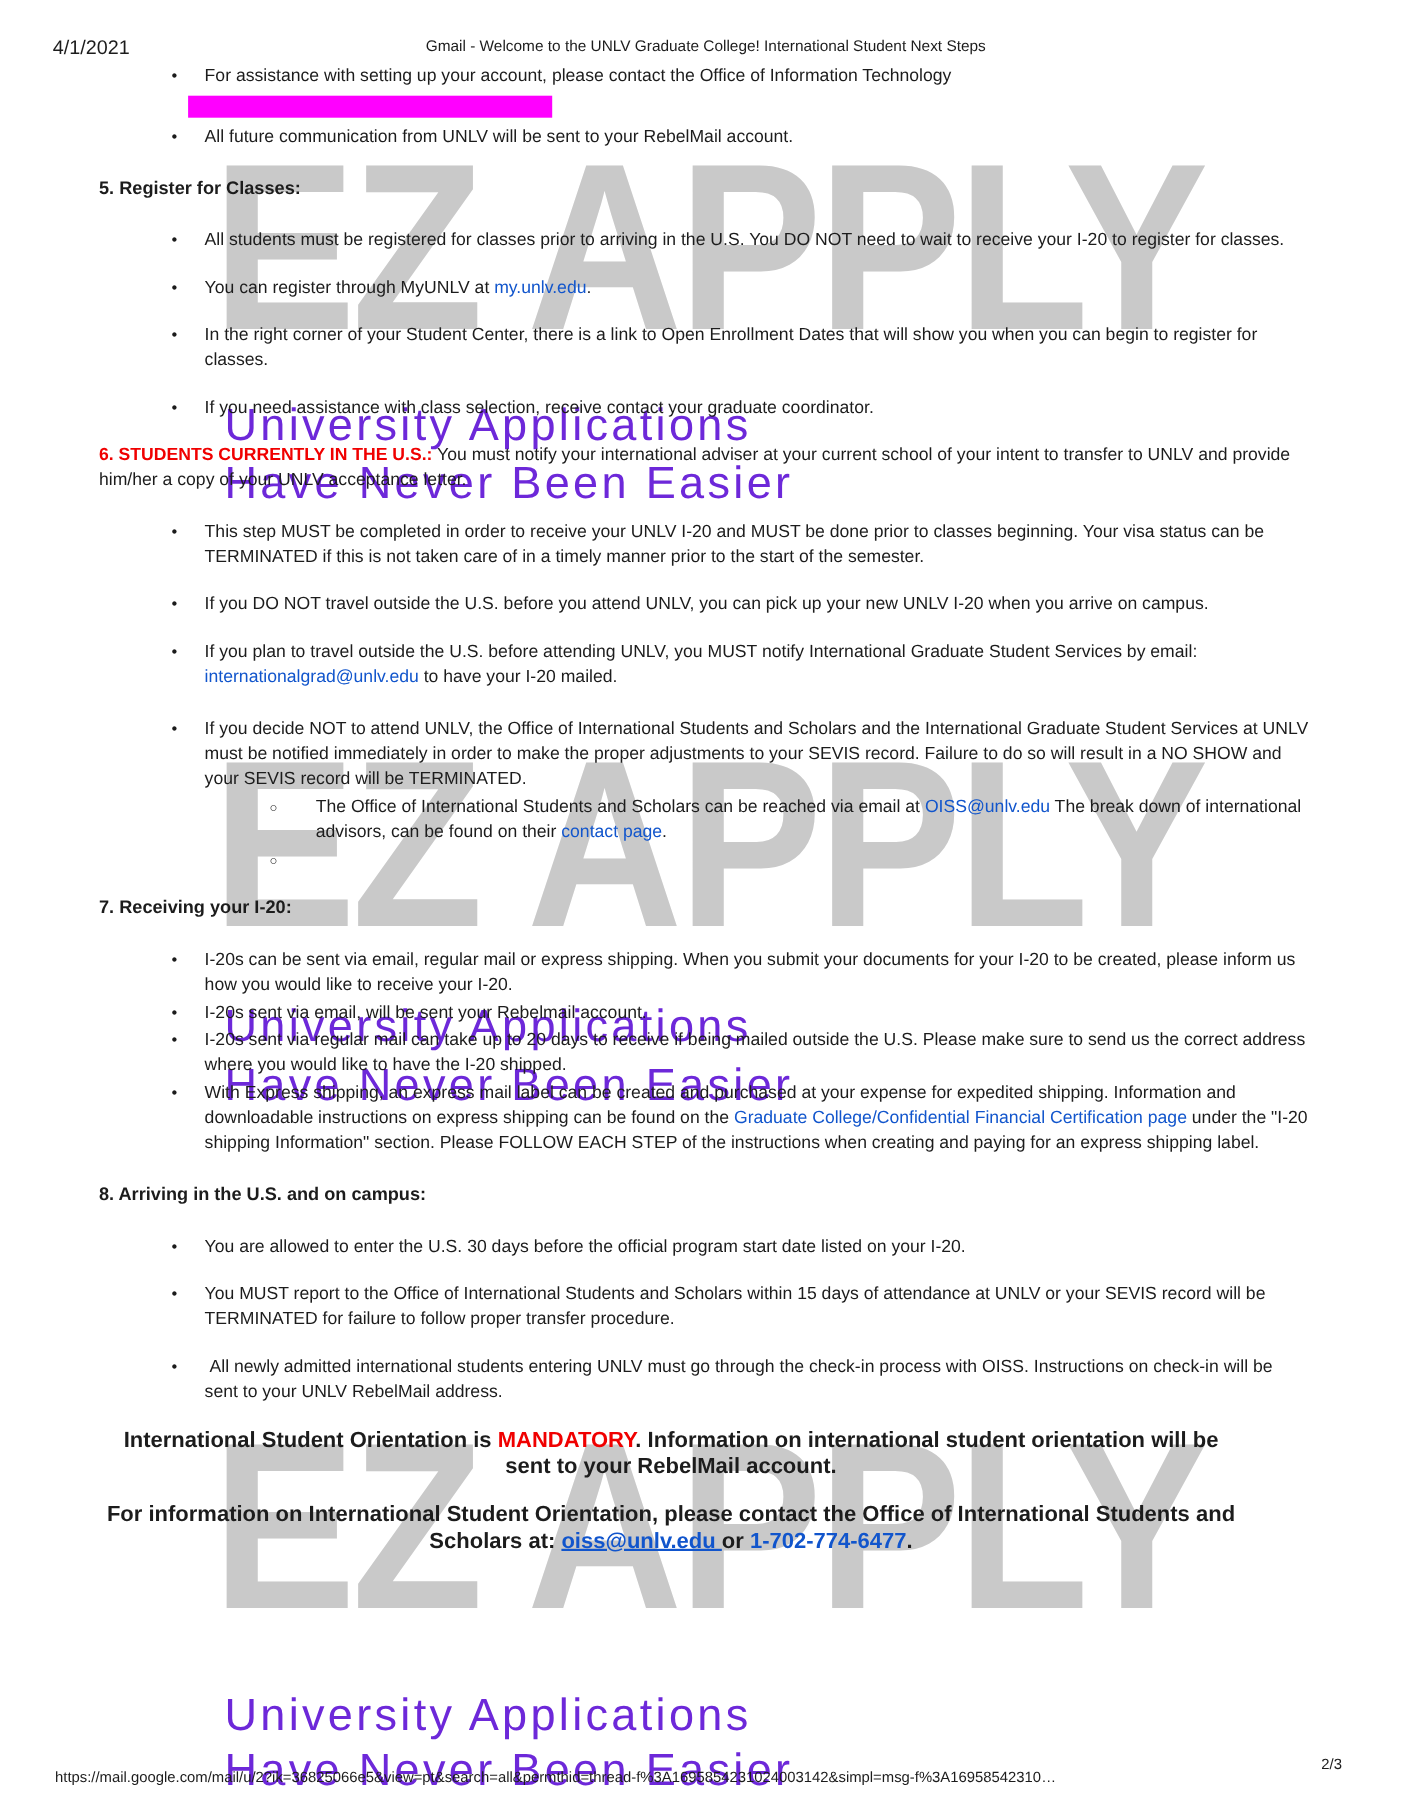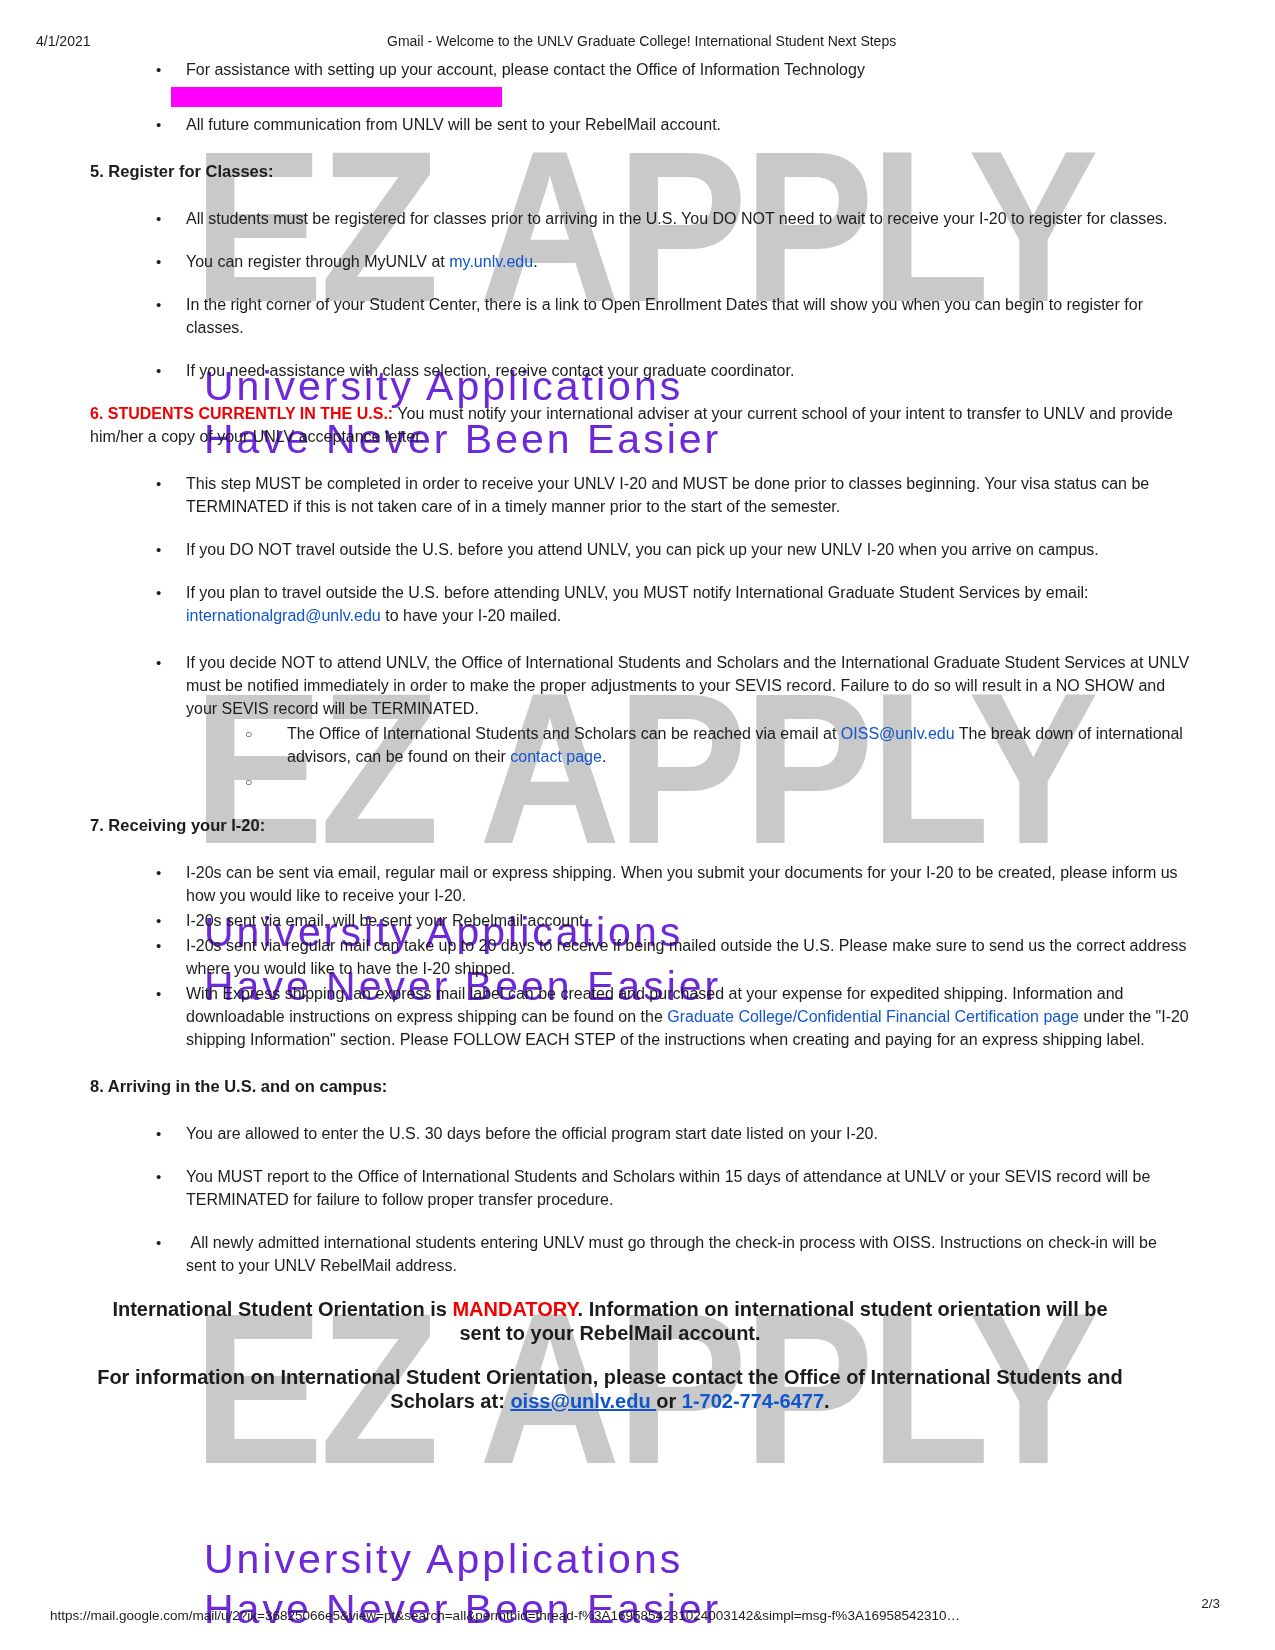--- a/index.html
+++ b/index.html
@@ -1,19 +1,19 @@
 <!DOCTYPE html>
 <html><head>
 <meta charset="utf-8">
 <style>
   html,body{margin:0;padding:0;background:#ffffff;}
   .page{position:relative;width:1275px;height:1650px;background:#ffffff;overflow:hidden;
         font-family:"Liberation Sans",sans-serif;color:#1c1c1c;}
   
-  .hdr-date{position:absolute;left:36px;top:33px;font-size:14px;z-index:3;}
+  .hdr-date{position:absolute;left:48px;top:33px;font-size:18px;z-index:3;}
   .hdr-title{position:absolute;left:387px;top:33px;font-size:14px;white-space:nowrap;z-index:3;}
   .ftr-url{position:absolute;left:50px;top:1608px;font-size:13.5px;white-space:nowrap;z-index:3;}
   .ftr-page{position:absolute;right:55px;top:1596px;font-size:13.5px;z-index:3;}
   
   .wm{position:absolute;inset:0;z-index:1;pointer-events:none;border-radius:20px;}
   .wm-logo{position:absolute;left:193px;font-size:200px;line-height:1;font-weight:700;
            color:#c9c9c9;letter-spacing:-4px;white-space:nowrap;transform:scale(.98,1.08);
            transform-origin:left top;}
   .wm-sub{position:absolute;left:204px;font-size:41px;line-height:1;color:#6d28d9;
           letter-spacing:3px;white-space:nowrap;}

